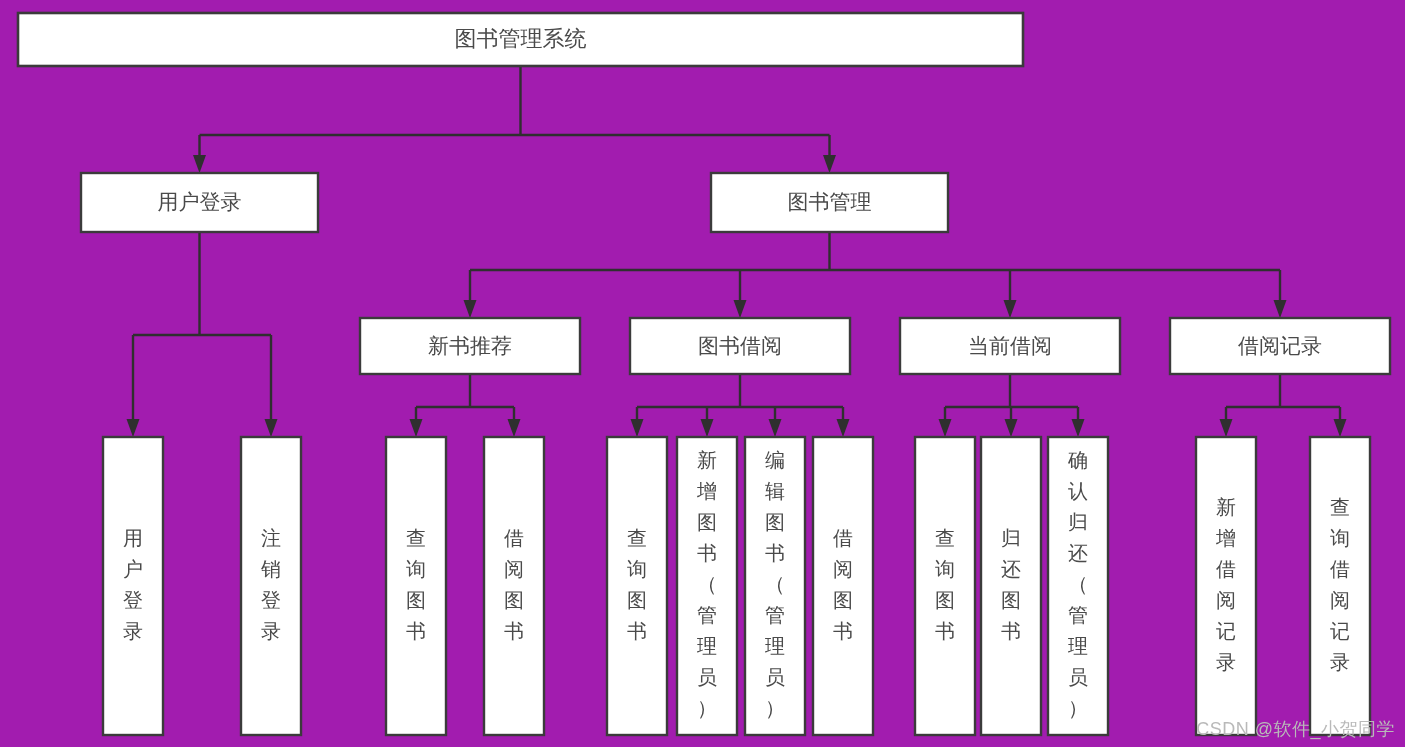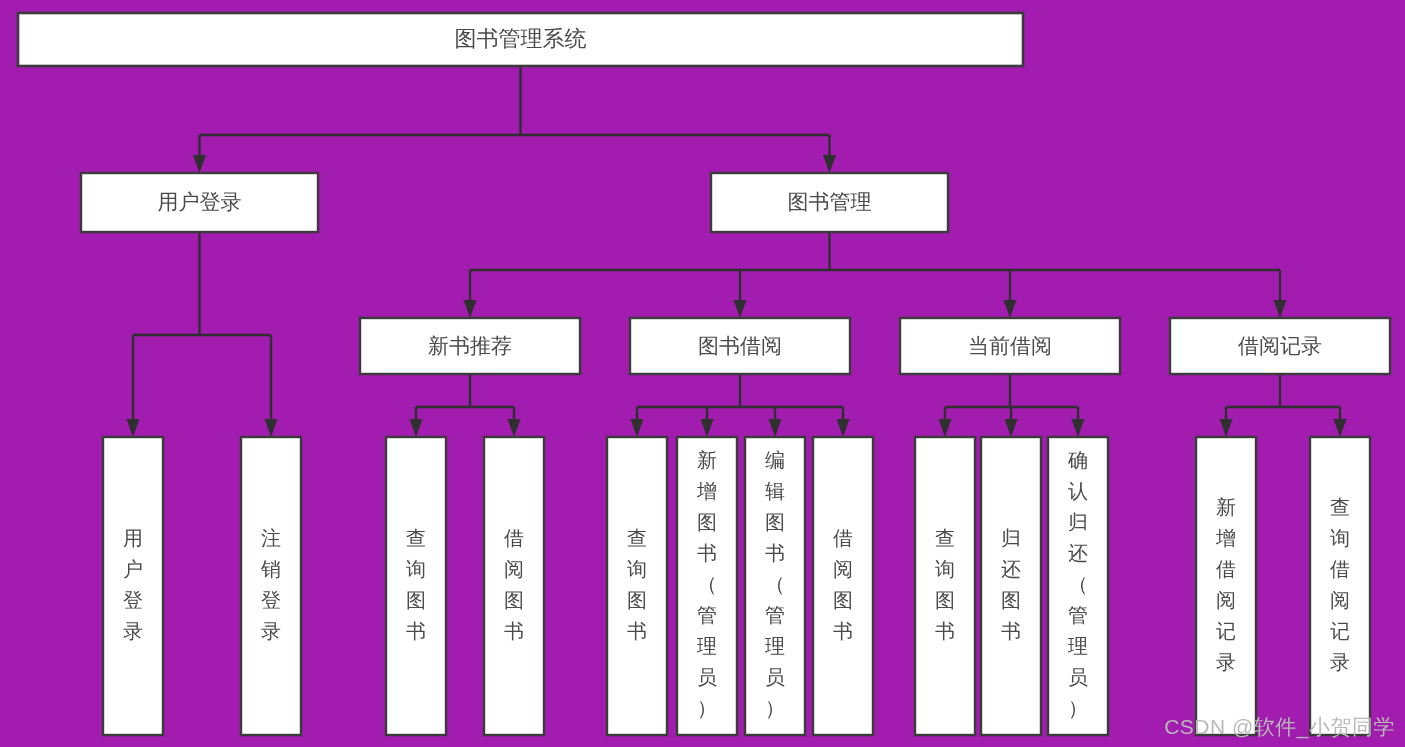--- a/index.html
+++ b/index.html
@@ -54,21 +54,21 @@
   }
   .arrow-head {
     fill: #2f2f2f;
     stroke: none;
   }
   .watermark {
     position: absolute;
     right: 10px;
     bottom: 6px;
     font-family: "Liberation Sans", "DejaVu Sans", sans-serif;
-    font-size: 21px;
+    font-size: 18px;
     color: #b9b9b9;
     letter-spacing: 0.5px;
     white-space: nowrap;
     user-select: none;
   }
 </style>
 </head>
 <body>
 
 <div id="diagram-root">

